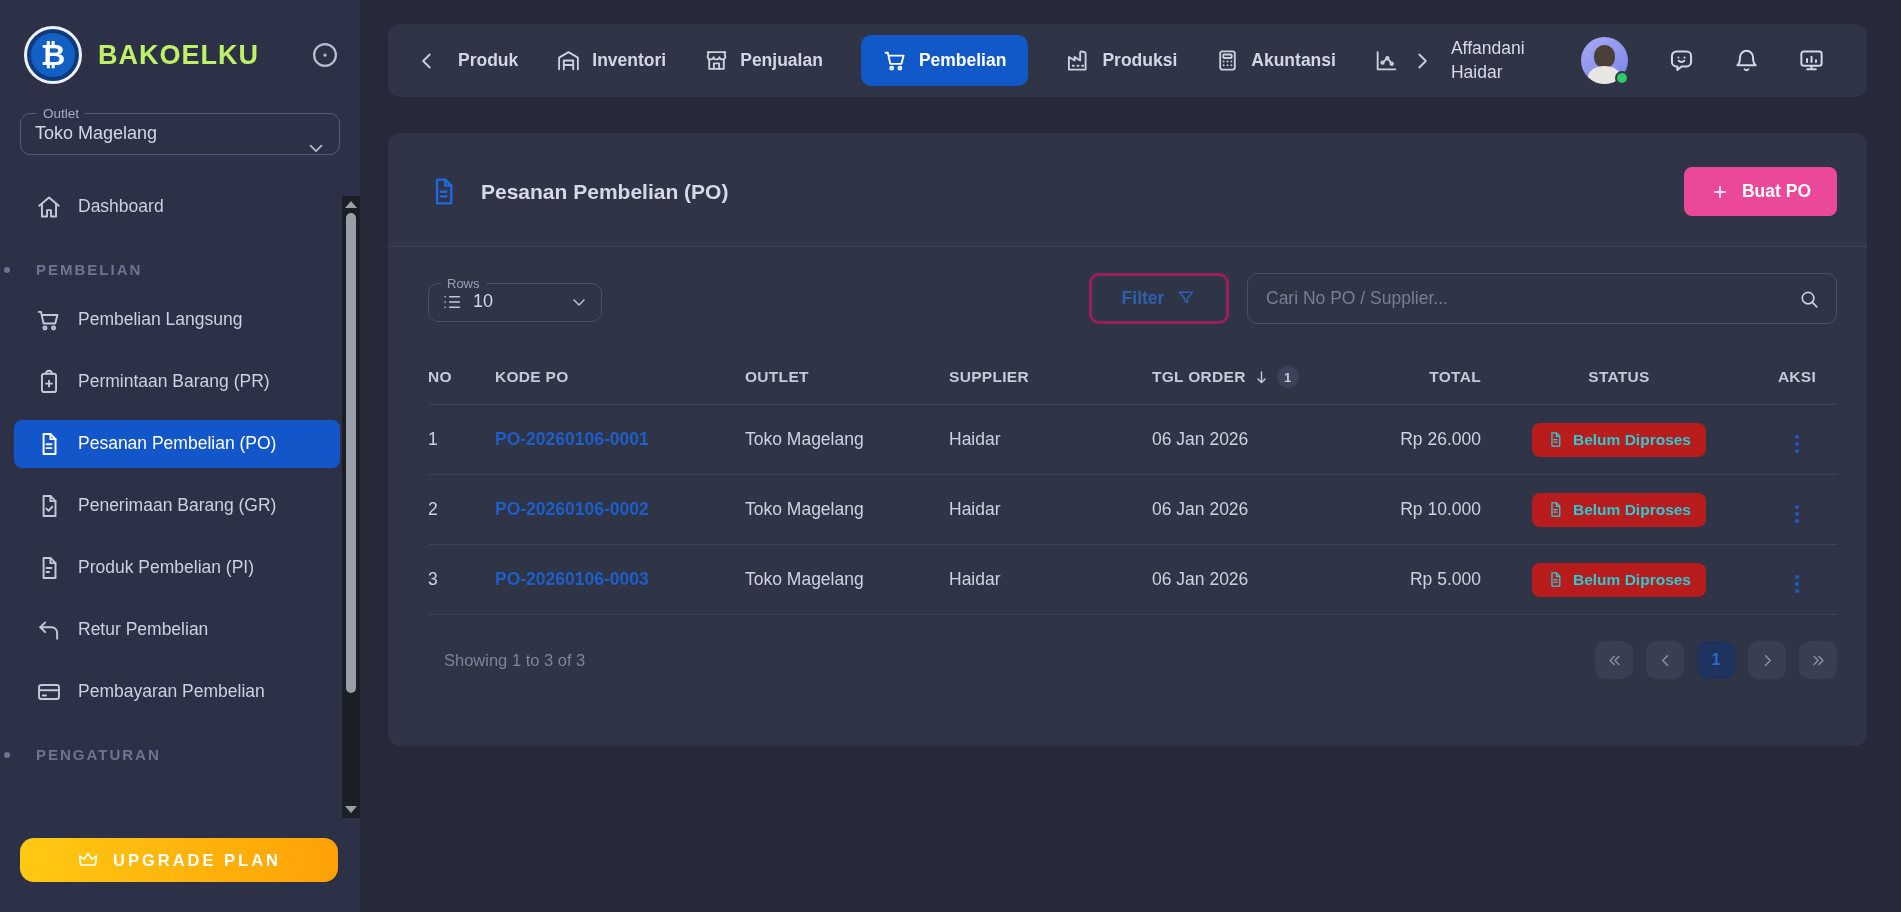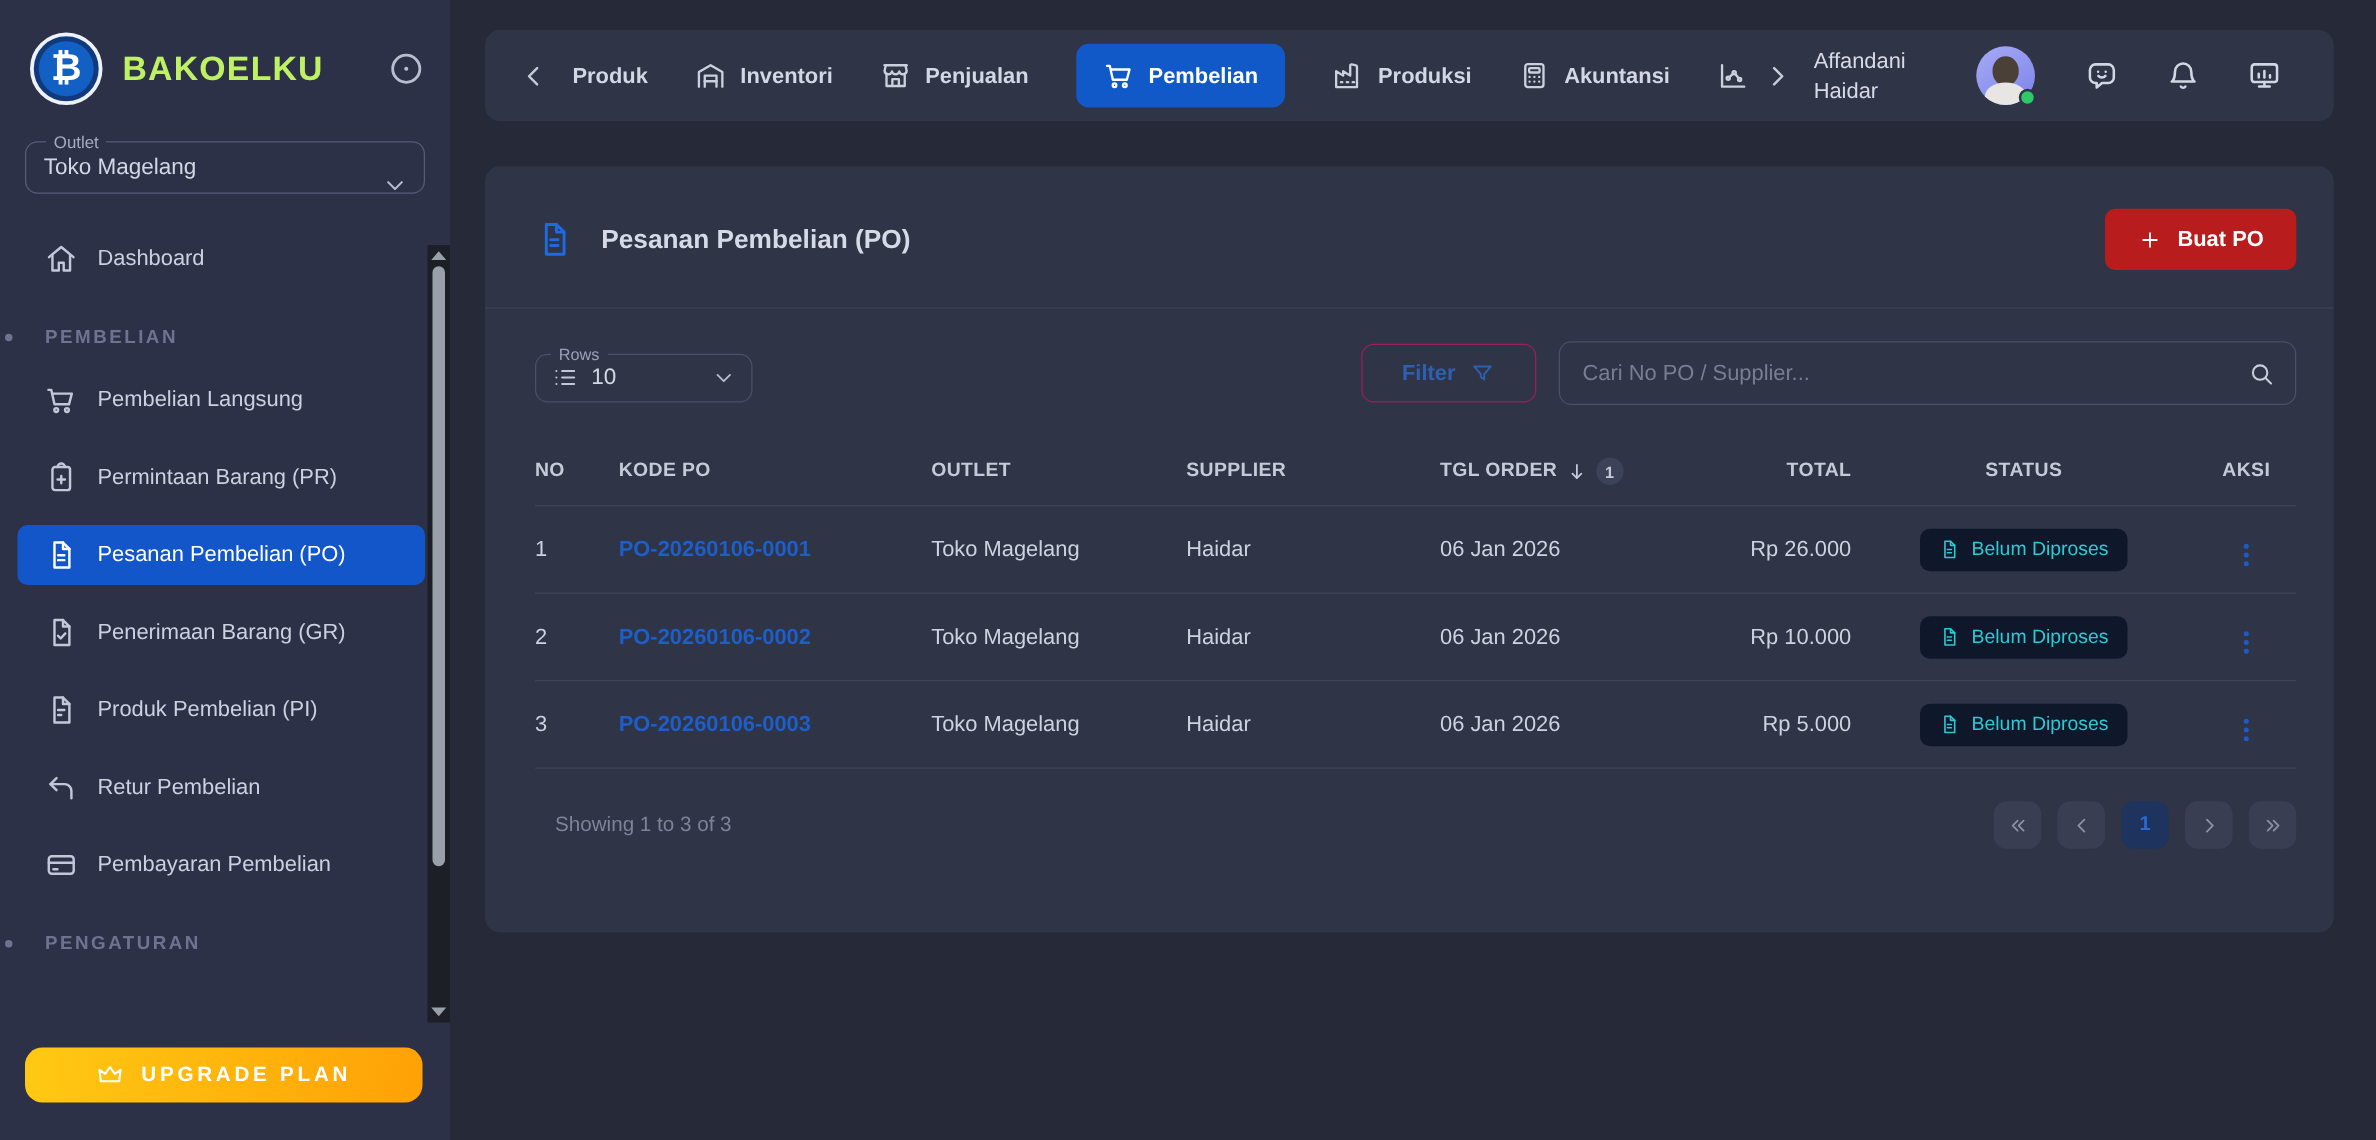--- a/index.html
+++ b/index.html
@@ -100,36 +100,36 @@
   .card { margin-top:36px; background:#2f3447; border-radius:12px; height:613px; }
   .card-head {
     display:flex; align-items:center; padding:34px 30px 30px 40px;
     border-bottom:1px solid rgba(255,255,255,0.07);
   }
   .title-wrap { display:flex; align-items:center; gap:22px; }
   .title-icon { width:31px; height:31px; color:#1f6ae0; stroke-width:2; }
   .page-title { font-size:21px; font-weight:700; color:#d6dae6; }
   .create-btn {
     margin-left:auto; border:none; cursor:pointer; font-family:inherit;
-    background:#b91c1c; color:#fff; font-size:17.5px; font-weight:700;
+    background:#ec4899; color:#fff; font-size:17.5px; font-weight:700;
     border-radius:8px; padding:14px 26px; display:flex; align-items:center; gap:12px;
   }
   .create-btn .pic { width:20px; height:20px; stroke-width:2; }
 
   .controls { display:flex; align-items:center; padding:26px 30px 22px 40px; }
   .rows-field { border:1px solid #4a5066; border-radius:10px; width:174px; padding:0 12px 8px 12px; position:relative; cursor:pointer; }
   .rows-field legend { font-size:13px; color:#9ba1b5; padding:0 6px; }
   .rows-inner { display:flex; align-items:center; gap:10px; font-size:18px; color:#d3d7e4; }
   .rows-inner .ric { width:22px; height:22px; color:#c3c7d8; }
   .rows-chevron { margin-left:auto; color:#b9bdd0; width:20px; height:20px; }
   .ctrl-right { margin-left:auto; display:flex; align-items:center; gap:18px; }
   .filter-btn {
-    background:none; border:1px solid #be185d; color:#2e6fd4; opacity:0.75;
+    background:none; border:3px solid #be185d; color:#2e6fd4; opacity:0.75;
     border-radius:10px; font-family:inherit; font-size:17.5px; font-weight:600;
-    padding:12px 24px; display:flex; align-items:center; gap:12px; cursor:pointer; width:140px; justify-content:center;
+    padding:12px 24px; display:flex; gap:12px; cursor:pointer; width:140px; justify-content:center;
   }
   .filter-btn .fic { width:20px; height:20px; }
   .search-box {
     width:590px; height:51px; border:1px solid #4a5066; border-radius:10px;
     display:flex; align-items:center; padding:0 16px 0 18px; background:transparent;
   }
   .search-box input {
     flex:1; background:transparent; border:none; outline:none;
     font-family:inherit; font-size:17.5px; color:#d3d7e4;
   }
@@ -148,22 +148,22 @@
   .al-center { text-align:center !important; }
   .th-sort { display:inline-flex; align-items:center; gap:6px; cursor:pointer; }
   .sort-arrow { width:19px; height:19px; stroke-width:1.6; color:#c6cad8; }
   .sort-badge {
     width:22px; height:22px; border-radius:50%; background:#3c4257; color:#c6cad8;
     font-size:13px; font-weight:600; display:inline-flex; align-items:center; justify-content:center;
   }
   td.code a { color:#1d5ec9; text-decoration:none; font-weight:600; cursor:pointer; }
   .status-badge {
     display:inline-flex; align-items:center; gap:9px;
-    background:#0f172a; color:#2bcbd4; border-radius:8px;
-    padding:8px 15px; font-size:15.5px; font-weight:400;
+    background:#b91c1c; color:#2bcbd4; border-radius:8px;
+    padding:8px 15px; font-size:15.5px; font-weight:700;
   }
   .status-badge .bic { width:17px; height:17px; stroke-width:2; }
   .kebab { display:inline-flex; flex-direction:column; gap:3px; cursor:pointer; padding:4px 6px; }
   .kebab i { width:4px; height:4px; border-radius:50%; background:#1f5ac9; display:block; }
 
   .card-foot { display:flex; align-items:center; padding:26px 30px 0 56px; }
   .showing { font-size:16.5px; color:#7d8398; }
   .pager { margin-left:auto; display:flex; gap:13px; }
   .pg-btn {
     width:38px; height:38px; border:none; border-radius:10px; cursor:pointer;

